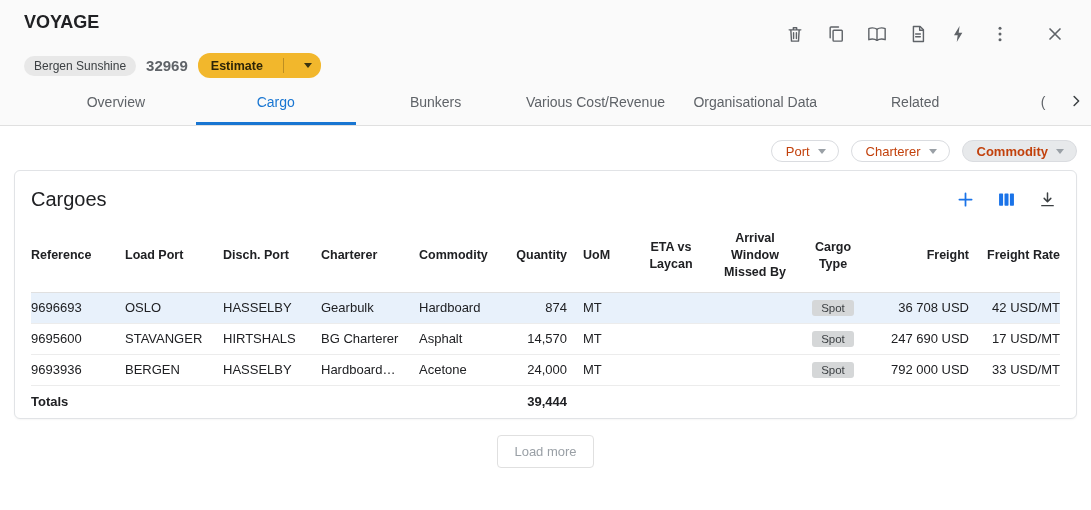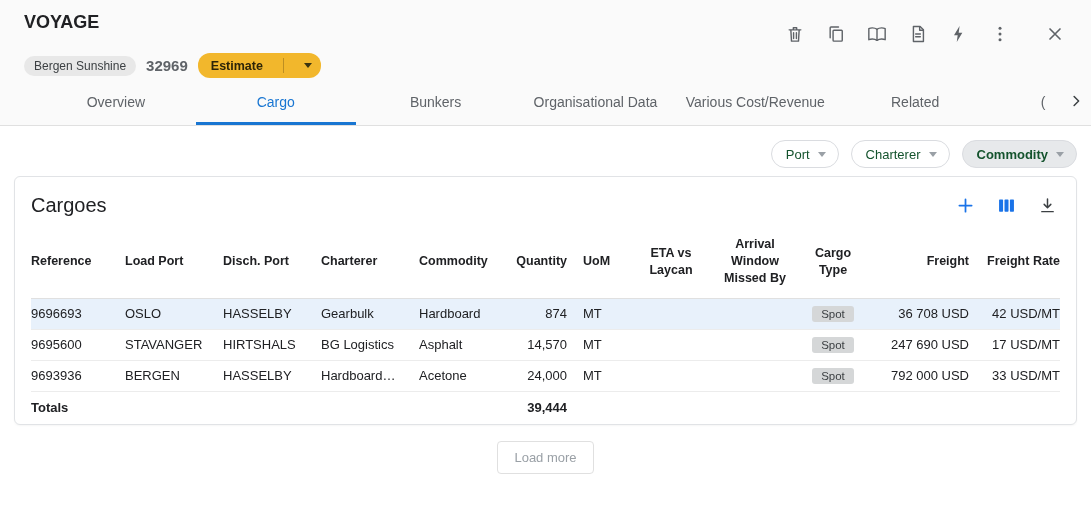--- a/index.html
+++ b/index.html
@@ -34,23 +34,23 @@
     font-size:14px; color:#5f6368; cursor:pointer; border-bottom:3px solid transparent; padding-top:3px;
     white-space:nowrap;
   }
   .tab.active { color:#1976d2; border-bottom-color:#1976d2; }
   .tab.partial { width:96px; overflow:hidden; }
   .tab-scroll { position:absolute; right:4px; bottom:10px; background:none; border:none; padding:2px; cursor:pointer; color:#3c4043; }
   .tab-scroll svg { width:18px; height:18px; stroke:currentColor; fill:none; stroke-width:2; stroke-linecap:round; stroke-linejoin:round; }
   
   .filters { display:flex; justify-content:flex-end; gap:12px; padding:14px 14px 0 0; }
   .filter-chip {
-    display:inline-flex; align-items:center; gap:8px; height:28px; padding:0 12px 0 14px;
+    display:inline-flex; align-items:center; gap:8px; height:22px; padding:0 12px 0 14px;
     border:1px solid #dadce0; border-radius:15px; background:#fff; cursor:pointer;
-    font-family:inherit; font-size:13px; color:#14532d;
+    font-family:inherit; font-size:13px; color:#c2410c;
   }
   .filter-chip .caret-down { border-top-color:#9aa0a6; }
   .filter-chip.selected { background:#e7e9eb; font-weight:700; }
   
   .card { margin:8px 14px 0 14px; background:#fff; border:1px solid #e1e3e6; border-radius:6px; box-shadow:0 1px 2px rgba(0,0,0,0.04); }
   .card-header { display:flex; justify-content:space-between; align-items:center; padding:16px 16px 8px 16px; }
   .card-title { font-size:20px; font-weight:400; color:#202124; margin:0; }
   .card-actions { display:flex; align-items:center; gap:16px; }
   .card-actions .icon-btn svg { width:21px; height:21px; }
   .blue-icon { color:#1a73e8; }
@@ -135,22 +135,22 @@
         <svg viewBox="0 0 24 24" style="stroke-width:2">
             <path d="M6 6l12 12M18 6 6 18"></path>
           </svg>
       </button>
     </div>
   </div>
   <nav class="tabs">
     <div class="tab">Overview</div>
     <div class="tab active">Cargo</div>
     <div class="tab">Bunkers</div>
+    <div class="tab">Various Cost/Revenue</div>
     <div class="tab">Organisational Data</div>
-    <div class="tab">Various Cost/Revenue</div>
     <div class="tab">Related</div>
     <div class="tab partial">(</div>
     <button class="tab-scroll">
       <svg viewBox="0 0 24 24">
           <path d="M9.5 6l6 6-6 6"></path>
         </svg>
     </button>
   </nav>
 </div>
 
@@ -238,21 +238,21 @@
           <td class="al-c"></td>
           <td class="al-c"></td>
           <td class="al-c"><span class="badge-spot">Spot</span></td>
           <td class="al-r">36 708 USD</td>
           <td class="al-r">42 USD/MT</td>
         </tr>
         <tr>
           <td>9695600</td>
           <td>STAVANGER</td>
           <td>HIRTSHALS</td>
-          <td>BG Logistics</td>
+          <td>BG Charterer</td>
           <td>Asphalt</td>
           <td class="al-r">14,570</td>
           <td>MT</td>
           <td class="al-c"></td>
           <td class="al-c"></td>
           <td class="al-c"><span class="badge-spot">Spot</span></td>
           <td class="al-r">247 690 USD</td>
           <td class="al-r">17 USD/MT</td>
         </tr>
         <tr>

